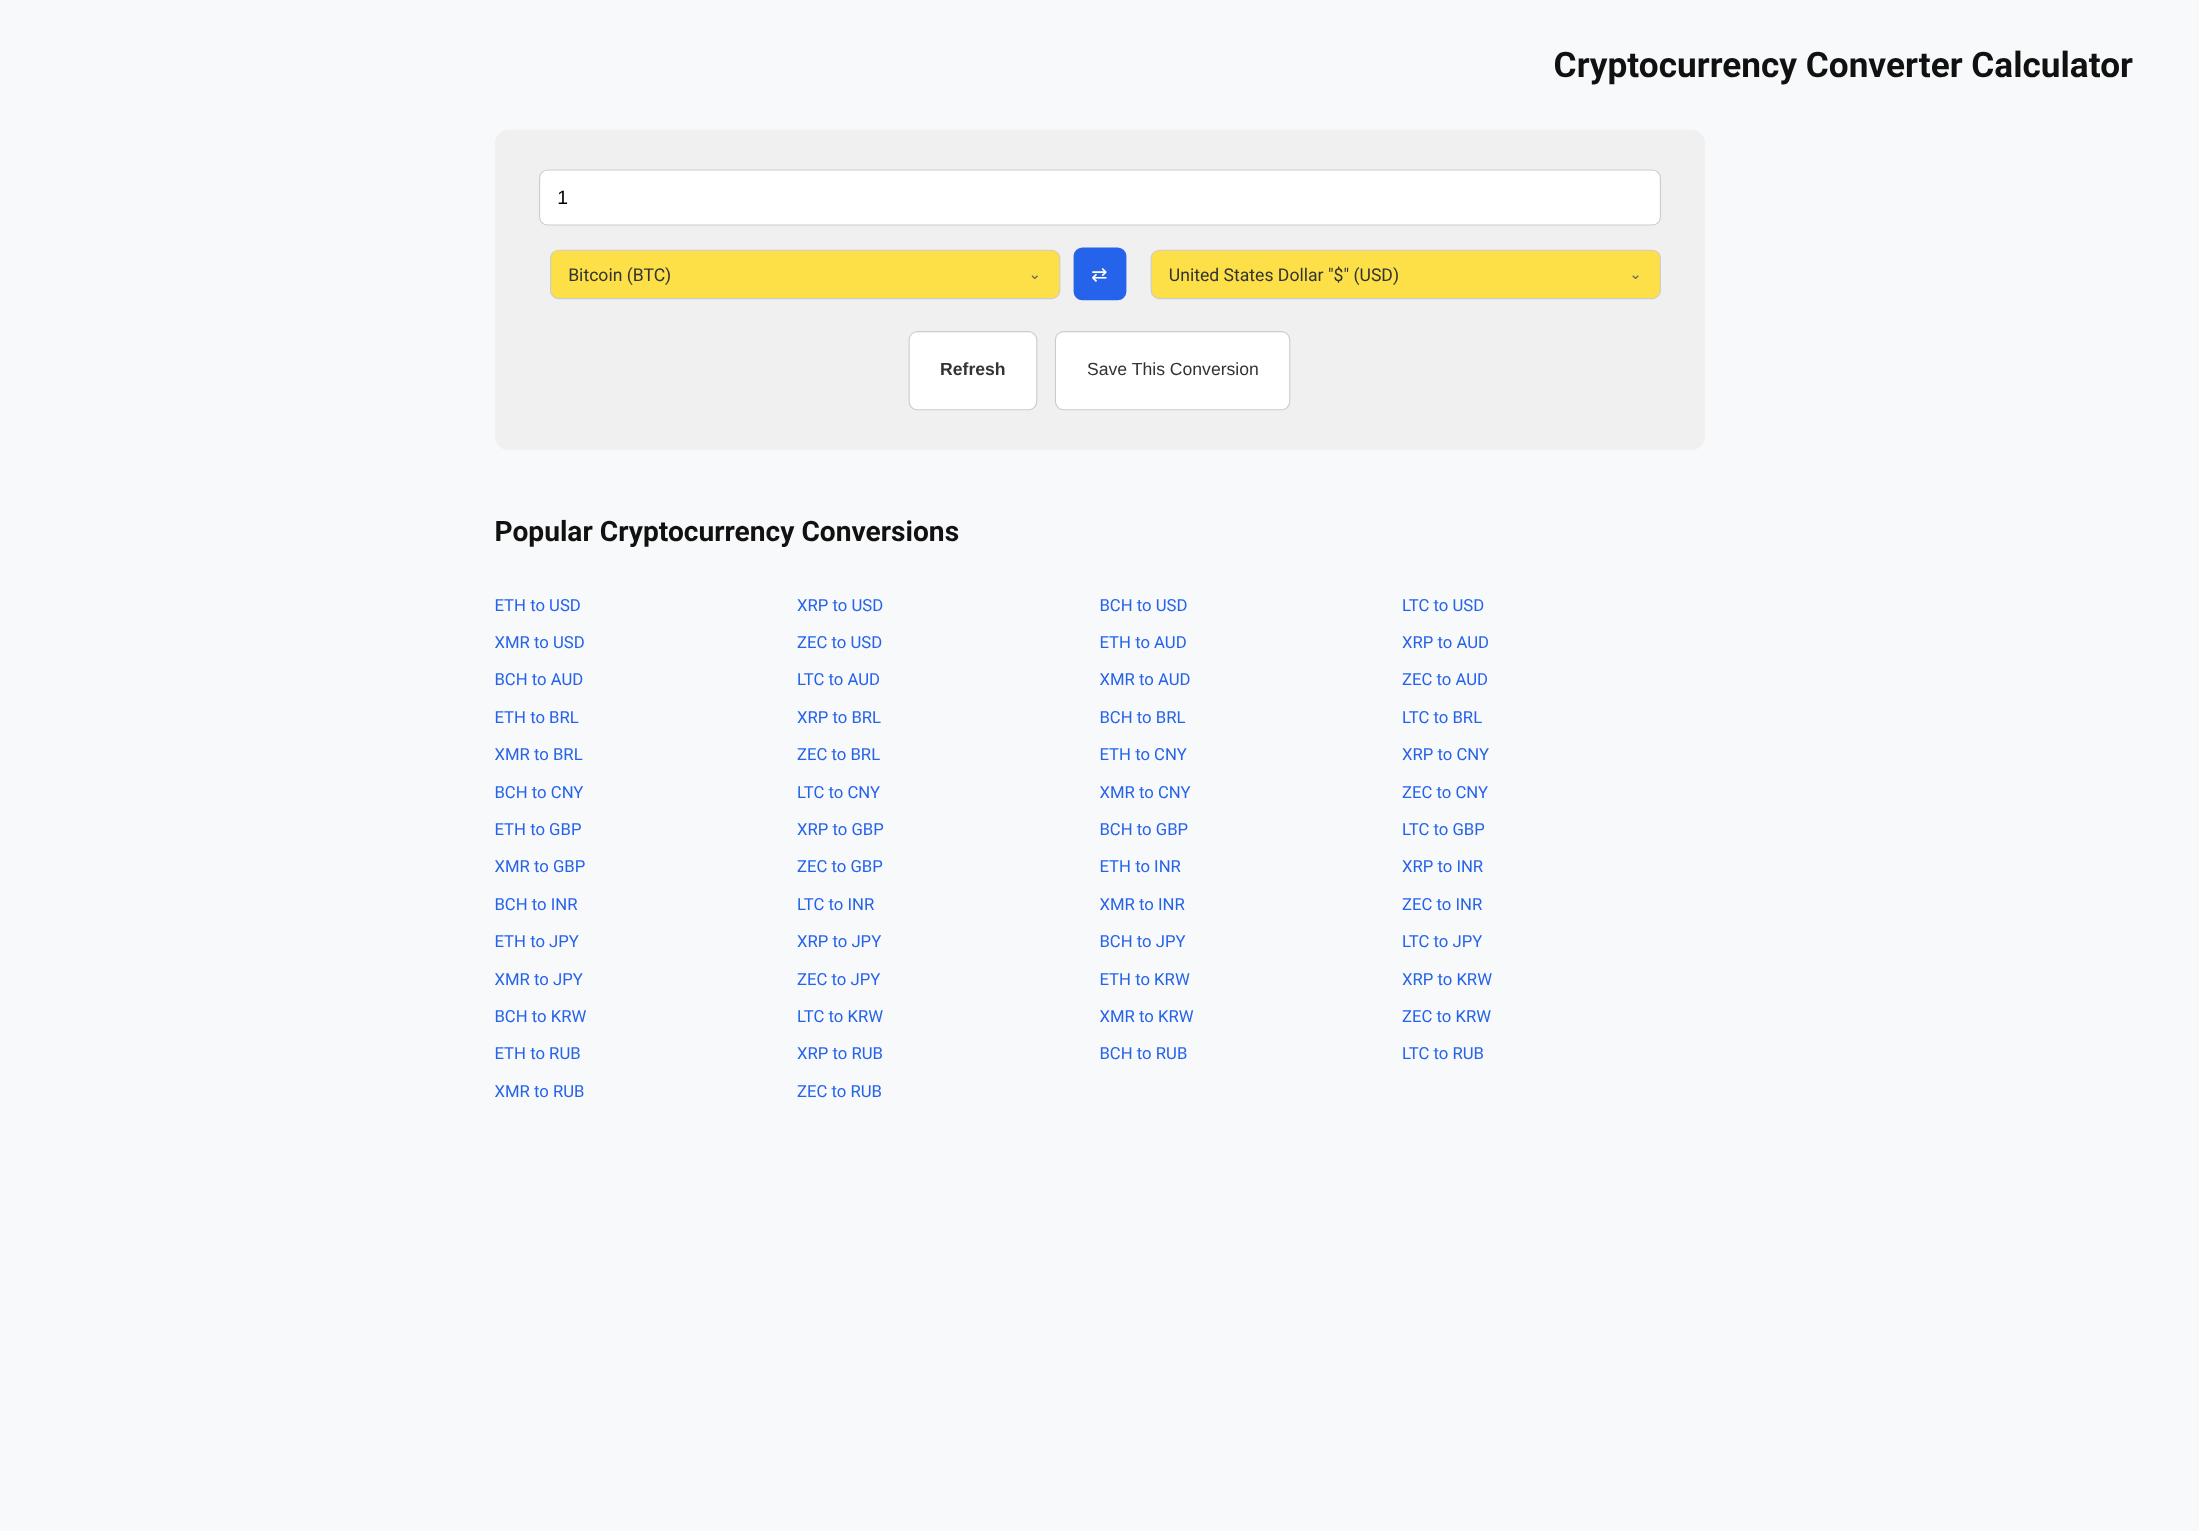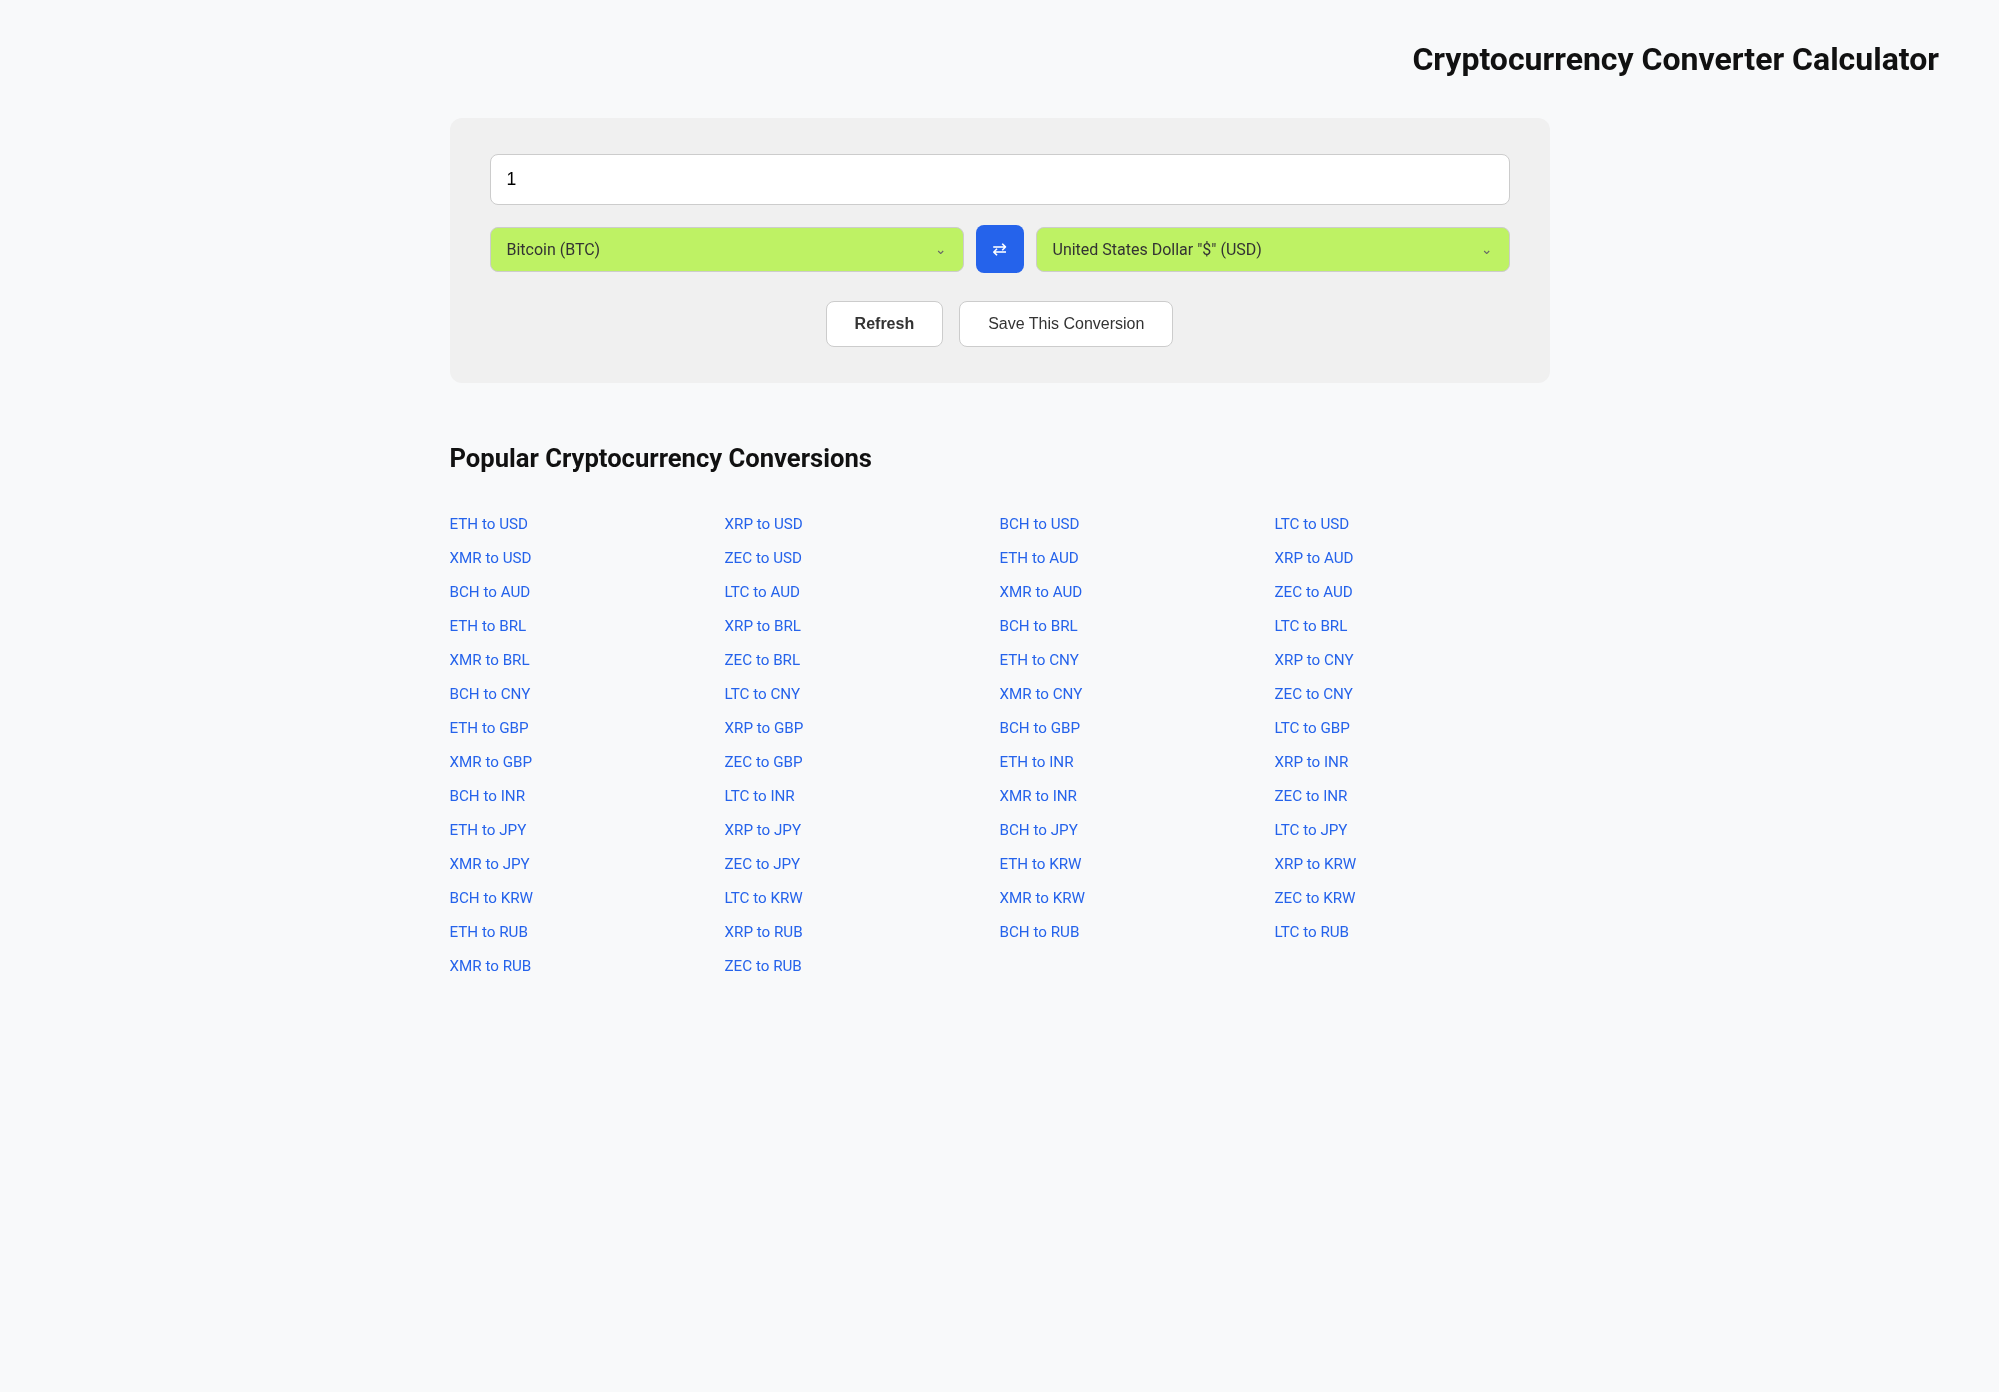--- a/index.html
+++ b/index.html
@@ -46,26 +46,27 @@
       display: flex;
       align-items: center;
       gap: 12px;
       margin-bottom: 28px;
     }
 
     .currency-select {
       flex: 1;
       display: flex;
       align-items: center;
-      background: #bef264;
+      background: #fde047;
       border: 1px solid #ccc;
       border-radius: 8px;
       padding: 12px 16px;
       font-size: 1rem;
       cursor: pointer;
+      margin-left: 10px;
     }
 
     .currency-select span.label {
       flex: 1;
       color: #333;
     }
 
     .currency-select .chevron {
       color: #666;
       font-size: 0.85rem;
@@ -110,21 +111,21 @@
       border: 1px solid #ccc;
       background: #fff;
       border-radius: 8px;
       font-size: 1rem;
       cursor: pointer;
       color: #333;
       font-weight: bold;
     }
 
     .btn-save {
-      padding: 13px 28px;
+      padding: 26px 28px;
       border: 1px solid #ccc;
       background: #fff;
       border-radius: 8px;
       font-size: 1rem;
       cursor: pointer;
       color: #333;
     }
 
     .popular-section {
       max-width: 1100px;

